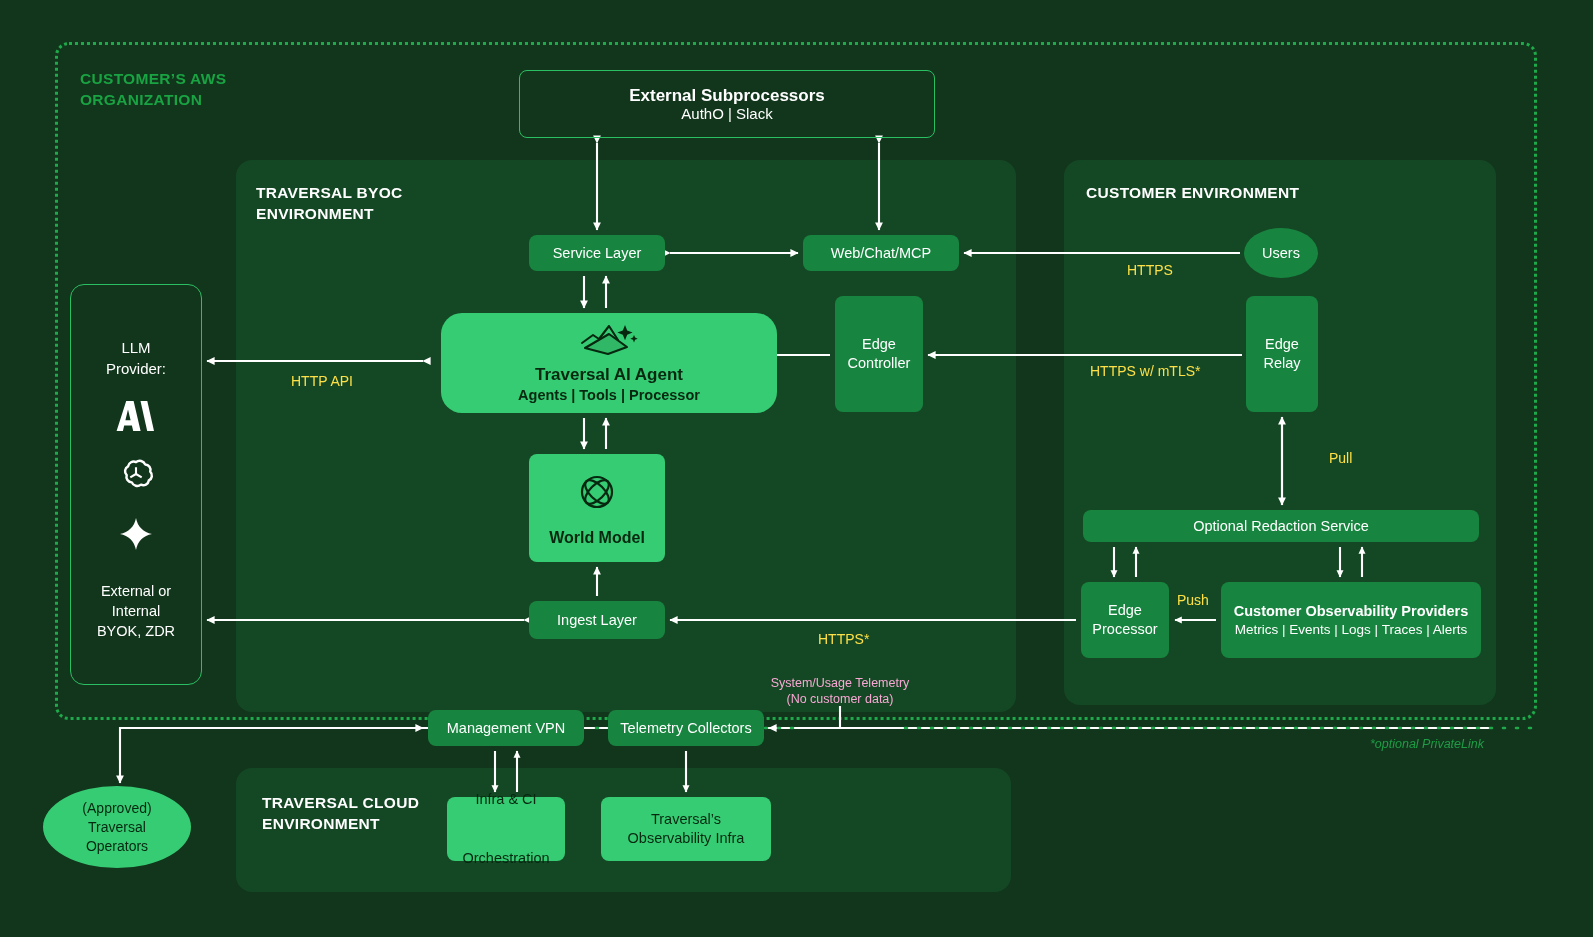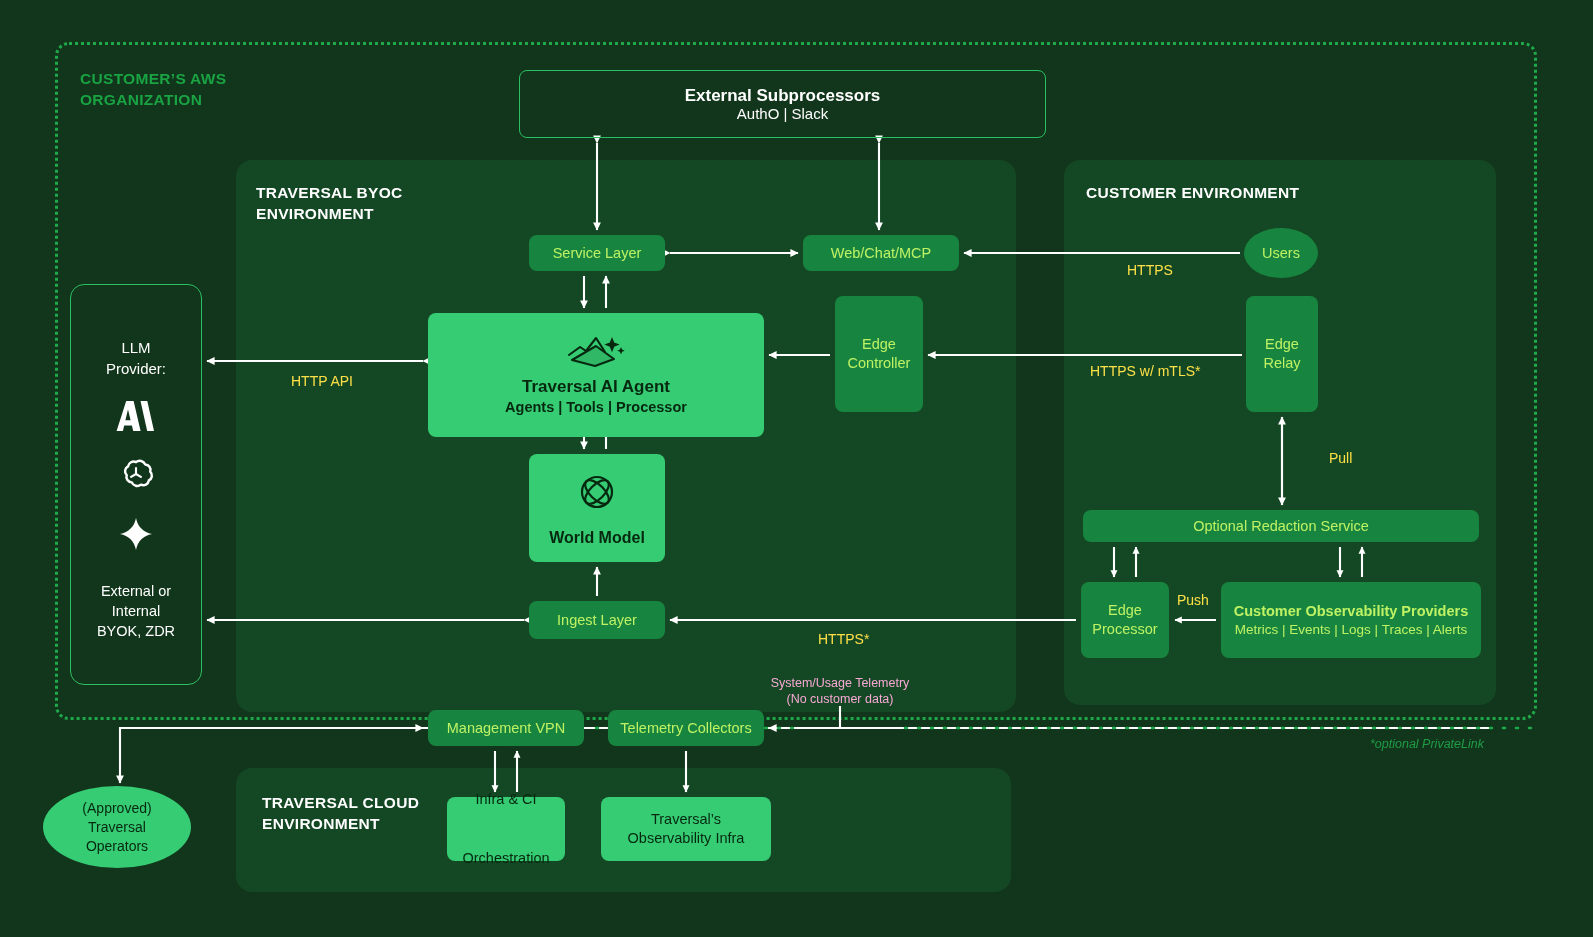--- a/index.html
+++ b/index.html
@@ -38,35 +38,35 @@
   .t-cloud{left:262px;top:792px;width:180px;}
 
   
   .node{
     position:absolute;box-sizing:border-box;border-radius:8px;
     display:flex;flex-direction:column;align-items:center;justify-content:center;
     text-align:center;
   }
   .node .l1{font-size:14.5px;line-height:19px;}
   .node .l2{font-size:13.5px;line-height:18px;}
-  .mid{background:#17853f;color:#bef264;}
+  .mid{background:#17853f;color:#ffffff;}
   .bright{background:#36cc74;color:#06280f;}
   .outline{background:transparent;border:1.6px solid #2bbf63;color:#ffffff;}
   .ellipse{border-radius:50%;}
 
   
-  .n-subproc{left:519px;top:70px;width:527px;height:68px;}
+  .n-subproc{left:519px;top:70px;width:416px;height:68px;}
   .n-subproc .l1{font-weight:bold;font-size:17px;}
   .n-subproc .l2{font-size:15px;}
   .n-service{left:529px;top:235px;width:136px;height:36px;}
   .n-webchat{left:803px;top:235px;width:156px;height:36px;}
   .n-users{left:1244px;top:228px;width:74px;height:50px;}
   .n-edgerelay{left:1246px;top:296px;width:72px;height:116px;}
   .n-edgectrl{left:835px;top:296px;width:88px;height:116px;}
-  .n-agent{left:428px;top:313px;width:336px;height:124px;}
+  .n-agent{left:441px;top:313px;width:336px;height:100px;border-radius:21px;}
   .n-agent .title{font-weight:bold;font-size:17px;line-height:22px;}
   .n-agent .sub{font-weight:bold;font-size:14.5px;line-height:19px;}
   .n-world{left:529px;top:454px;width:136px;height:108px;}
   .n-world .title{font-weight:bold;font-size:16px;line-height:21px;}
   .n-ingest{left:529px;top:601px;width:136px;height:38px;}
   .n-redaction{left:1083px;top:510px;width:396px;height:32px;}
   .n-edgeproc{left:1081px;top:582px;width:88px;height:76px;}
   .n-obs{left:1221px;top:582px;width:260px;height:76px;}
   .n-obs .title{font-weight:bold;font-size:14.5px;line-height:19px;}
   .n-obs .sub{font-size:13.5px;line-height:18px;}

